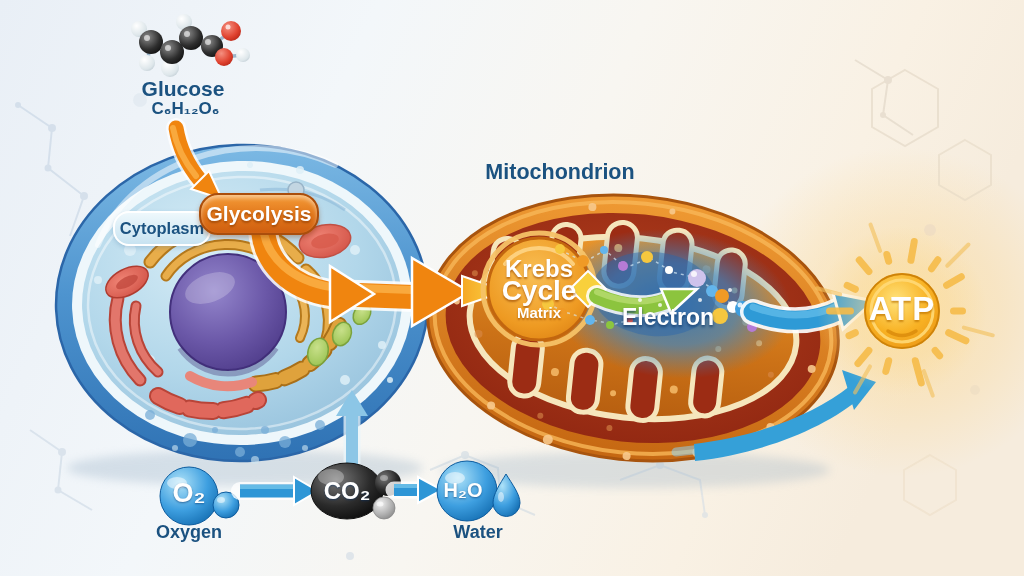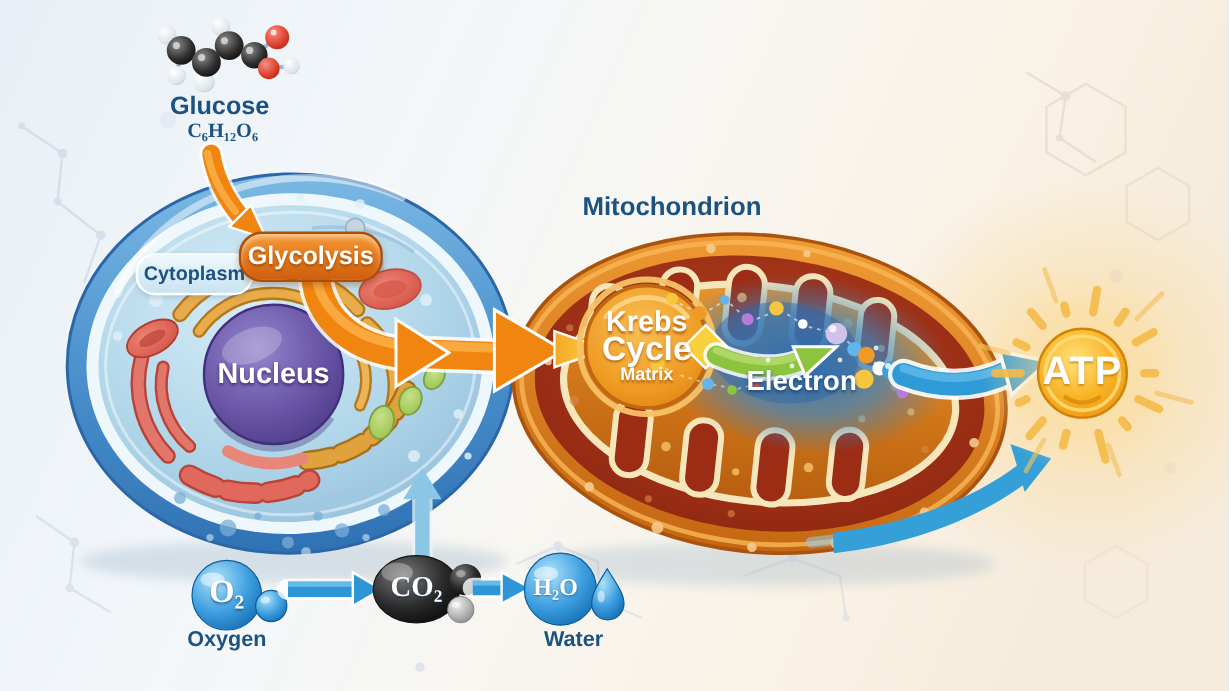--- a/index.html
+++ b/index.html
@@ -2,21 +2,21 @@
 <html><head>
 <meta charset="utf-8">
 <style>
   html,body{margin:0;padding:0;background:#dfe6ee;}
   #stage{position:relative;width:1024px;height:576px;overflow:hidden;
          font-family:"Liberation Sans","DejaVu Sans",sans-serif;}
   #art{position:absolute;left:0;top:0;}
   .lbl{position:absolute;text-align:center;font-weight:bold;color:#1b5280;
        line-height:1.05;white-space:nowrap;}
   .lbl.light{color:#ffffff;}
-  .formula{font-family:Liberation Serif, serif;}
+  .formula{font-family:Liberation Sans, sans-serif;}
   .shadow-dark{text-shadow:0 1px 2px rgba(9,50,100,0.55);}
   .shadow-orange{text-shadow:0 2px 2px rgba(150,70,0,0.6);}
   .shadow-navy{text-shadow:0 2px 3px rgba(18,58,104,0.85);}
   .shadow-purple{text-shadow:0 2px 3px rgba(45,28,98,0.85);}
   .badge{position:absolute;display:flex;align-items:center;justify-content:center;}
   #badge-glycolysis{left:199px;top:193px;width:116px;height:38px;border-radius:19px;
     background:linear-gradient(#f59c38,#e0751a 55%,#cf5f10);
     border:2px solid #aa4e0c;box-shadow:inset 0 3px 4px rgba(255,255,255,.45),0 3px 5px rgba(120,50,0,.35);
     color:#fff;font-size:21px;font-weight:bold;text-shadow:0 2px 2px rgba(140,60,0,.65);}
   #badge-cytoplasm{left:113px;top:211px;width:94px;height:31px;border-radius:16px;
@@ -505,21 +505,20 @@
 <div class="lbl formula" style="left:113px;top:100px;width:145px;font-size:17px;">C₆H₁₂O₆</div>
 
 <div class="badge" id="badge-cytoplasm">
   <span>Cytoplasm</span>
 </div>
 
 <div class="badge" id="badge-glycolysis">
   <span>Glycolysis</span>
 </div>
 
-<div class="lbl light shadow-purple" style="left:158px;top:299px;width:140px;font-size:24px;">Nucleus</div>
 
 <div class="lbl" style="left:450px;top:161px;width:220px;font-size:21.5px;">Mitochondrion</div>
 
 <div style="position:absolute;left:481px;top:258px;width:116px;text-align:center;color:#fff;font-weight:bold;">
   <div class="shadow-orange" style="font-size:24px;line-height:21px;">Krebs</div>
   <div class="shadow-orange" style="font-size:28px;line-height:23px;">Cycle</div>
   <div class="shadow-orange" style="font-size:15px;line-height:17px;margin-top:2px;">Matrix</div>
 </div>
 
 <div class="lbl light shadow-navy" style="left:606px;top:305px;width:124px;font-size:23px;">Electron</div>

